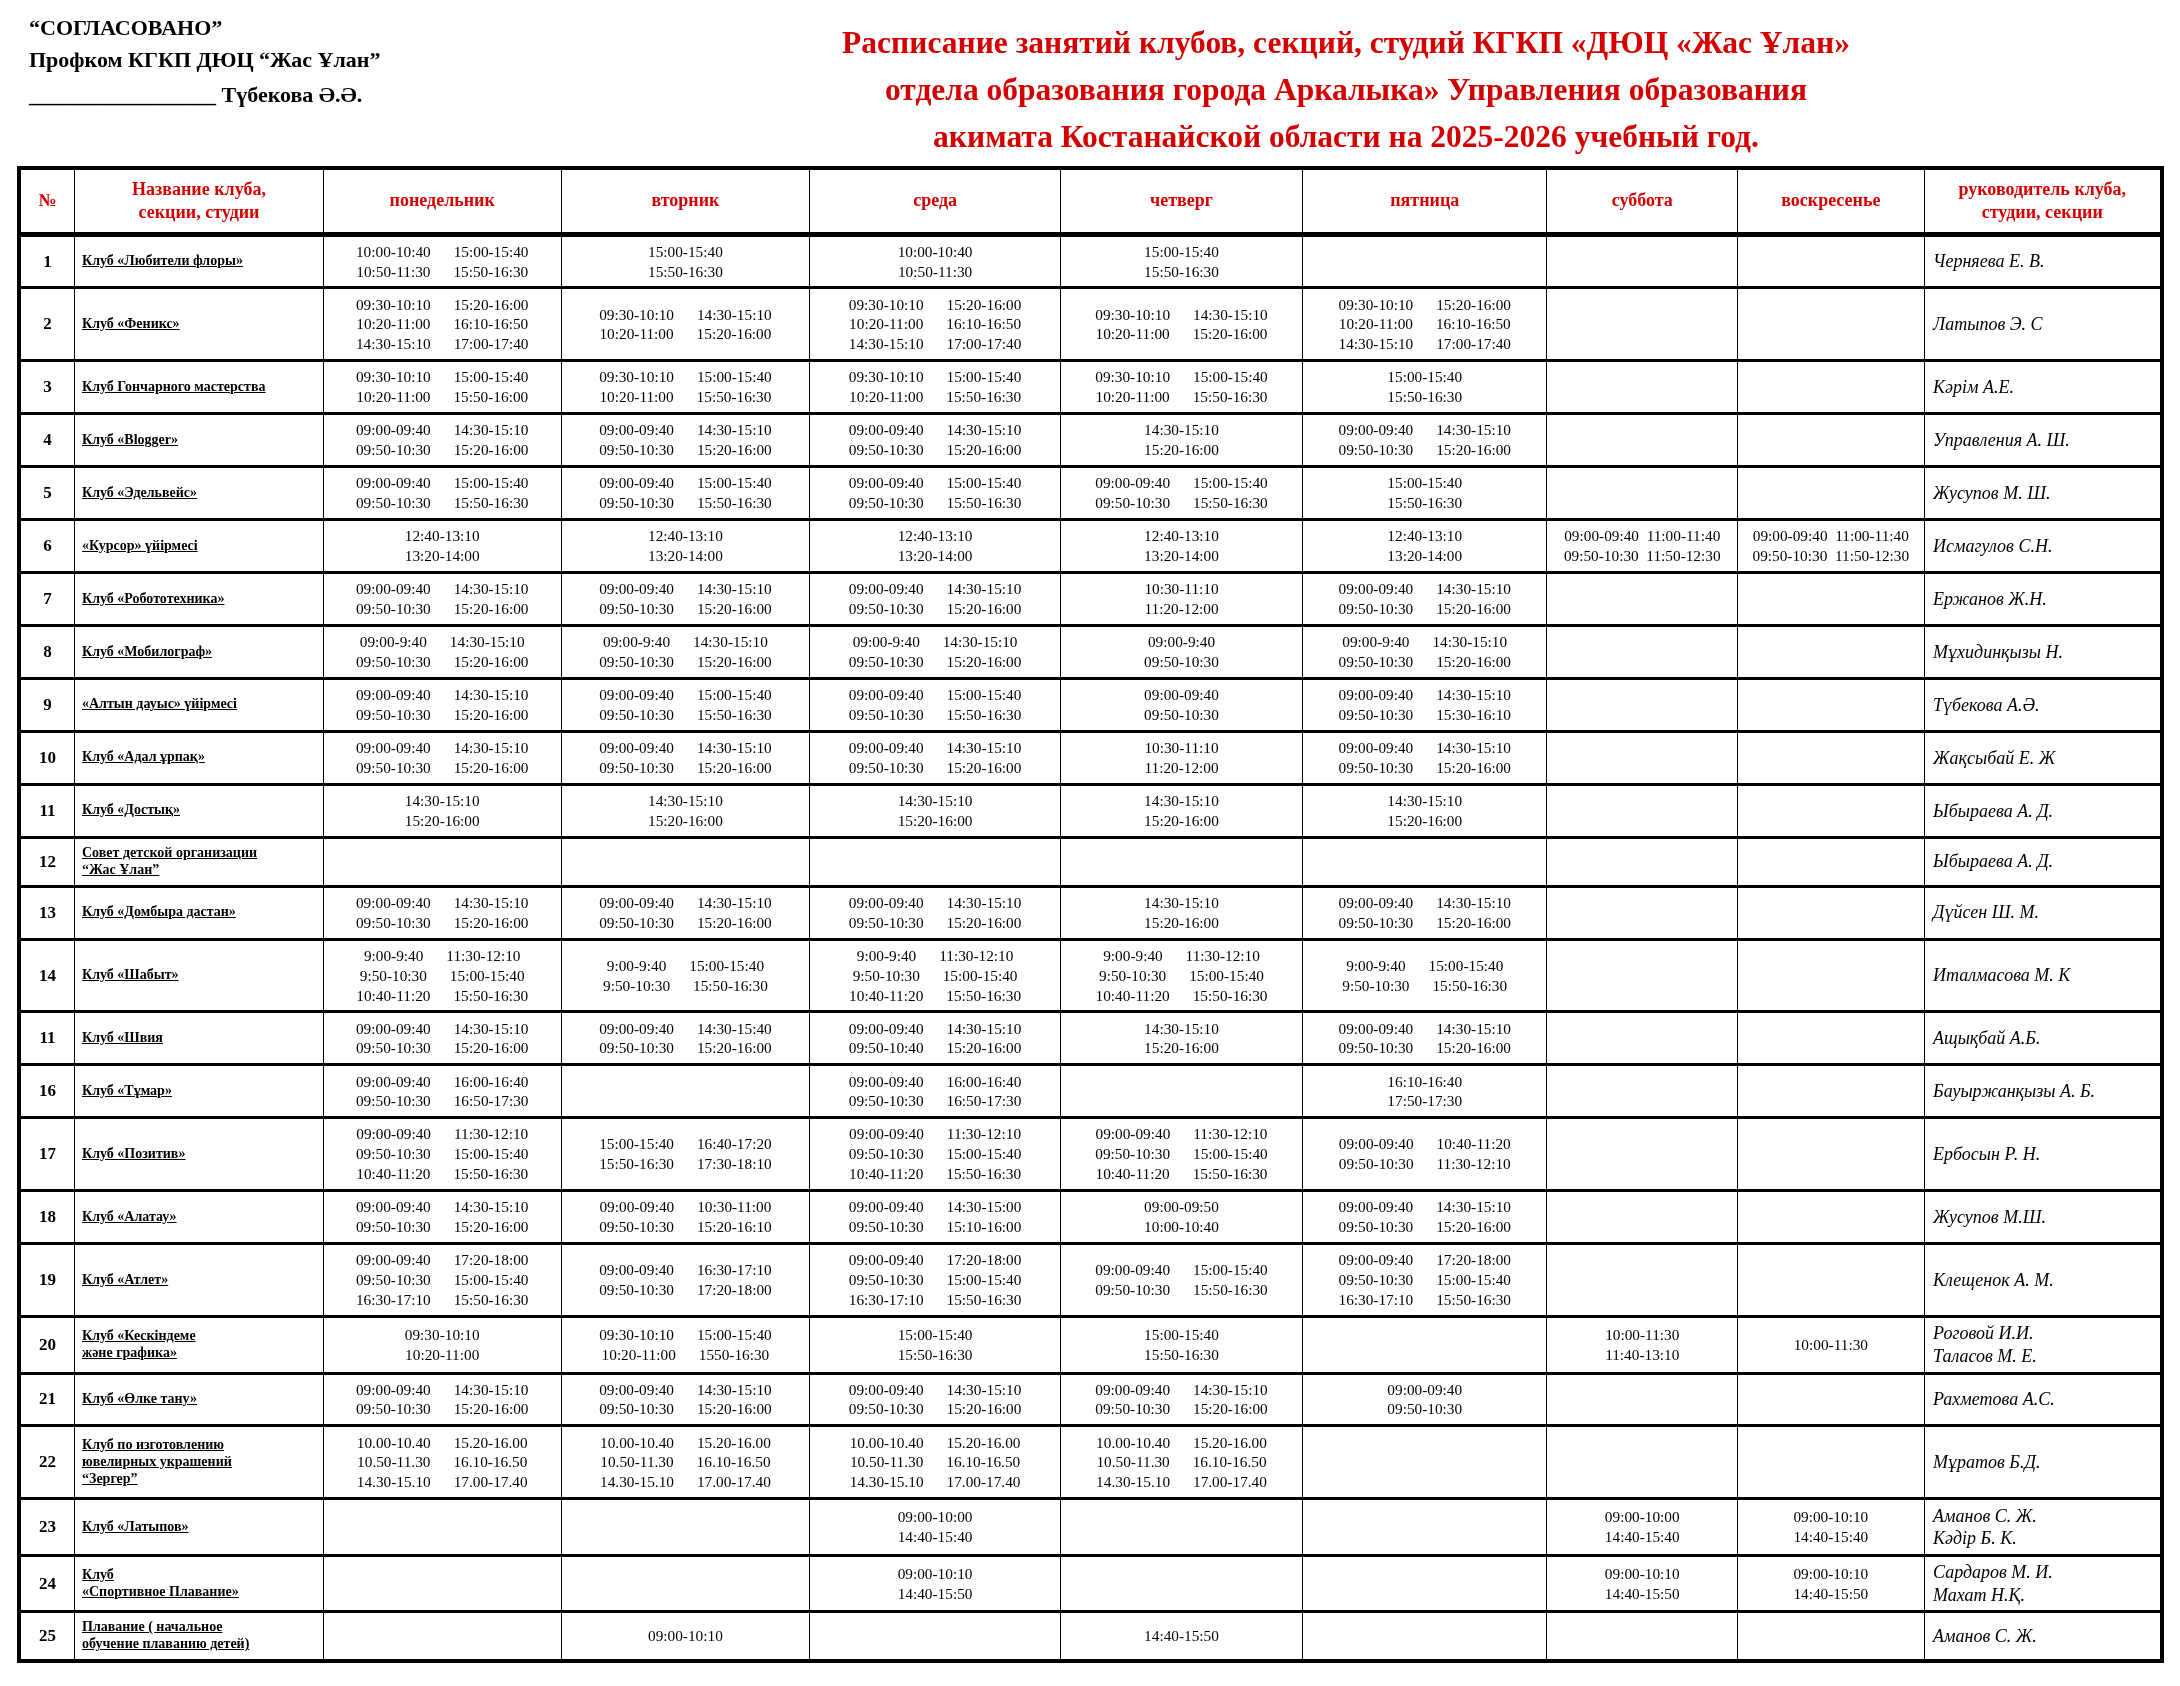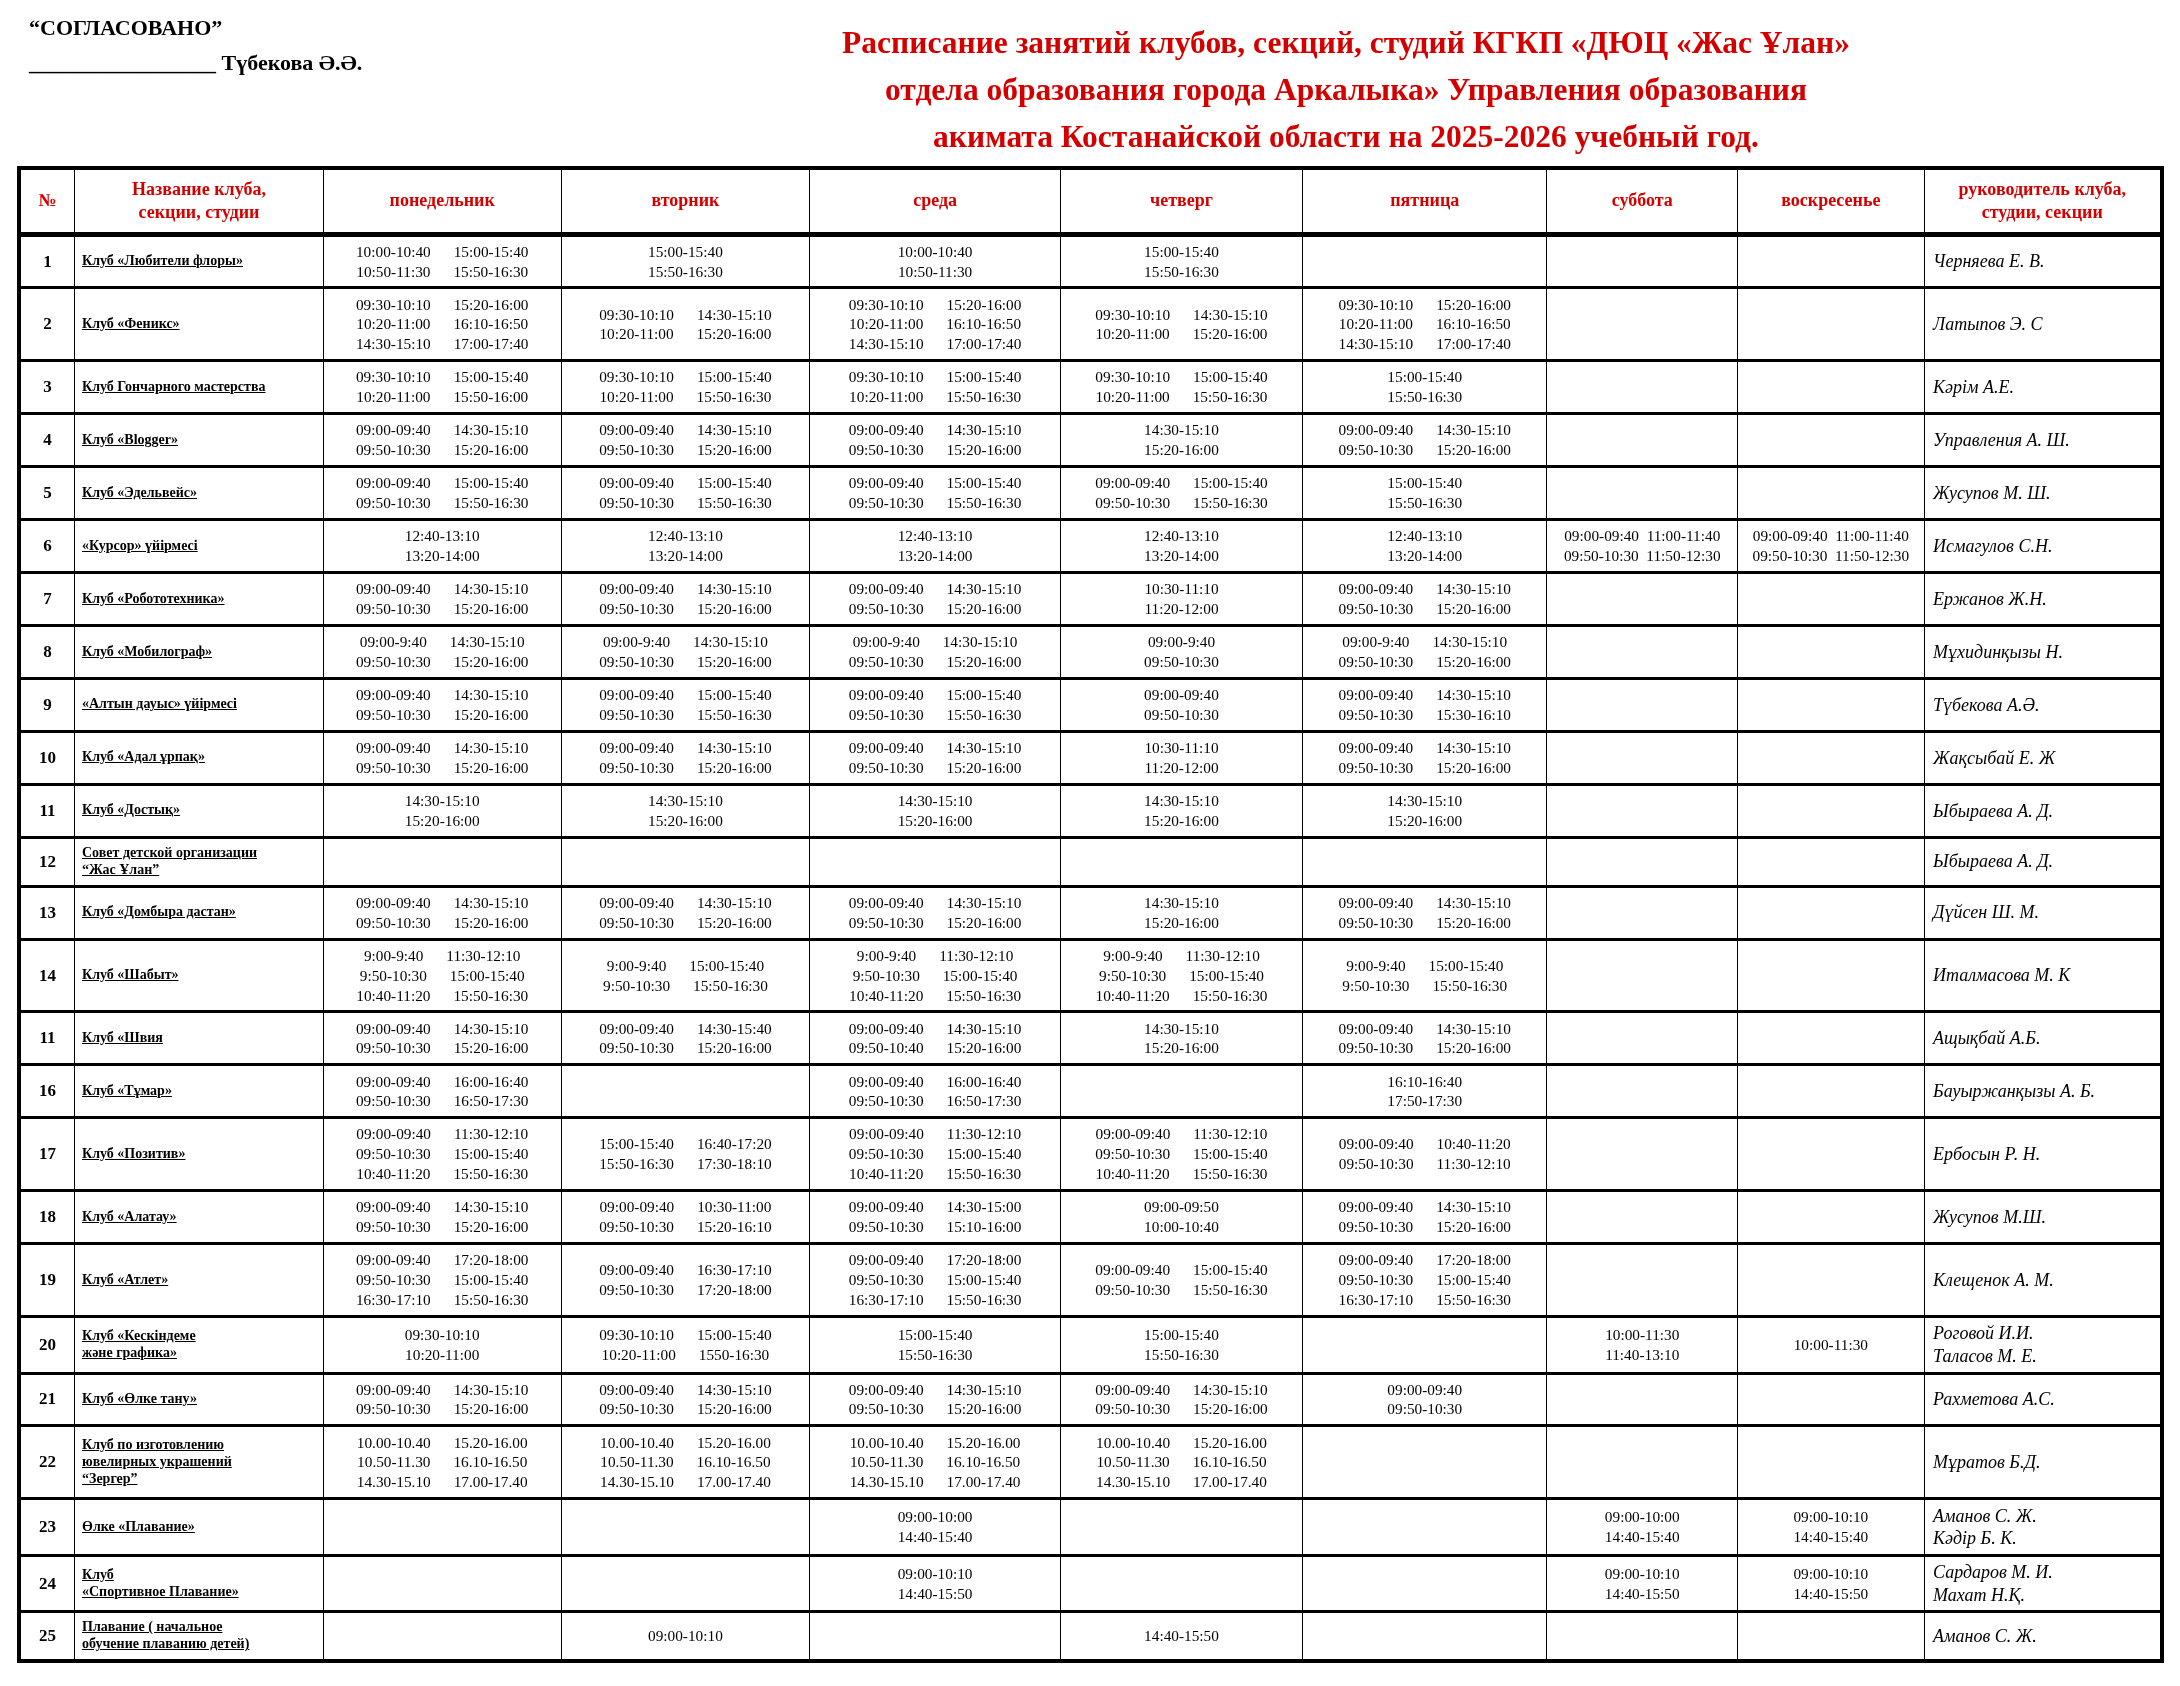--- a/index.html
+++ b/index.html
@@ -34,20 +34,21 @@
   .sched tbody tr { height:49px; }
 </style>
 </head>
 <body>
 
 <div class="page">
 
   <div class="tophdr">
     <div class="approve-left">
       <div>“СОГЛАСОВАНО”</div>
+      <div>Профком КГКП ДЮЦ “Жас Ұлан”</div>
       <div class="sig">_________________ Түбекова Ә.Ә.</div>
     </div>
     <div class="main-title">
       <div>Расписание занятий клубов, секций, студий КГКП «ДЮЦ  «Жас Ұлан»</div>
       <div>отдела образования города Аркалыка»  Управления образования</div>
       <div>акимата Костанайской области на 2025-2026 учебный год.</div>
     </div>
   </div>
 
   <table class="sched">
@@ -463,21 +464,21 @@
       <td class="c-time">10.00-10.40  15.20-16.00
 10.50-11.30  16.10-16.50
 14.30-15.10  17.00-17.40</td>
       <td class="c-time"></td>
       <td class="c-time"></td>
       <td class="c-time"></td>
       <td class="c-leader">Мұратов Б.Д.</td>
     </tr>
         <tr>
       <td class="c-num">23</td>
-      <td class="c-name">Өлке «Плавание»</td>
+      <td class="c-name">Клуб «Латыпов»</td>
       <td class="c-time"></td>
       <td class="c-time"></td>
       <td class="c-time">09:00-10:00
 14:40-15:40</td>
       <td class="c-time"></td>
       <td class="c-time"></td>
       <td class="c-time">09:00-10:00
 14:40-15:40</td>
       <td class="c-time">09:00-10:10
 14:40-15:40</td>

